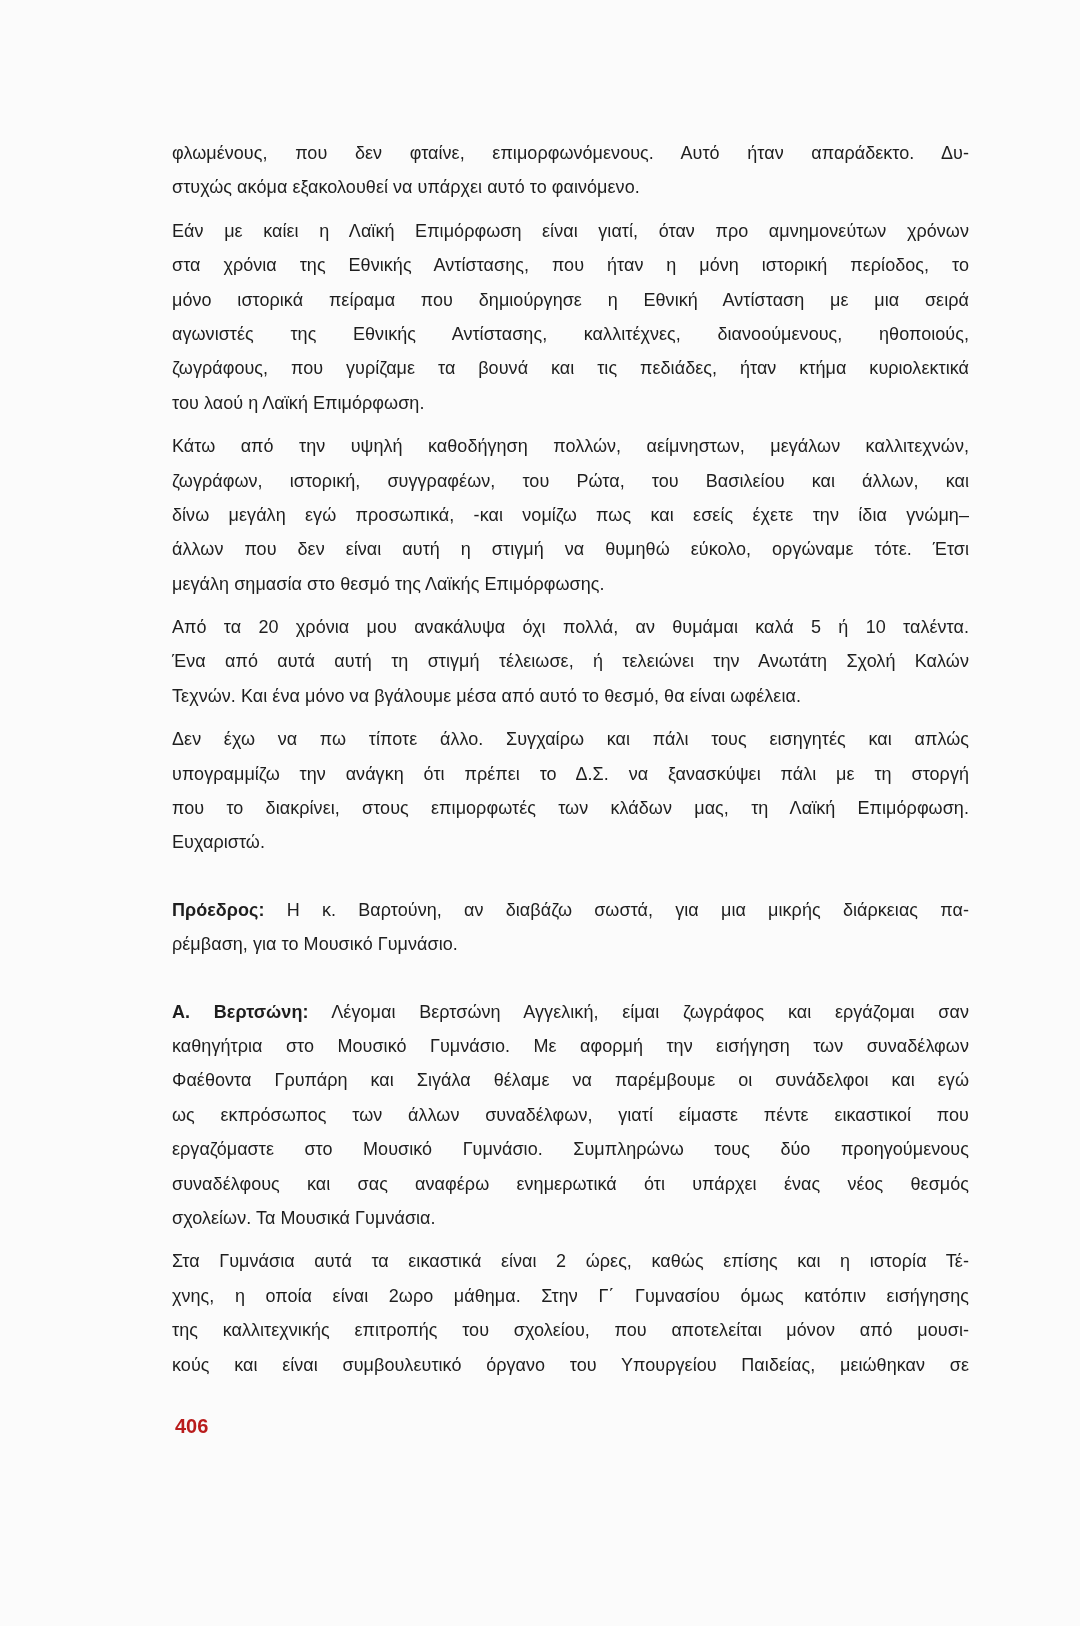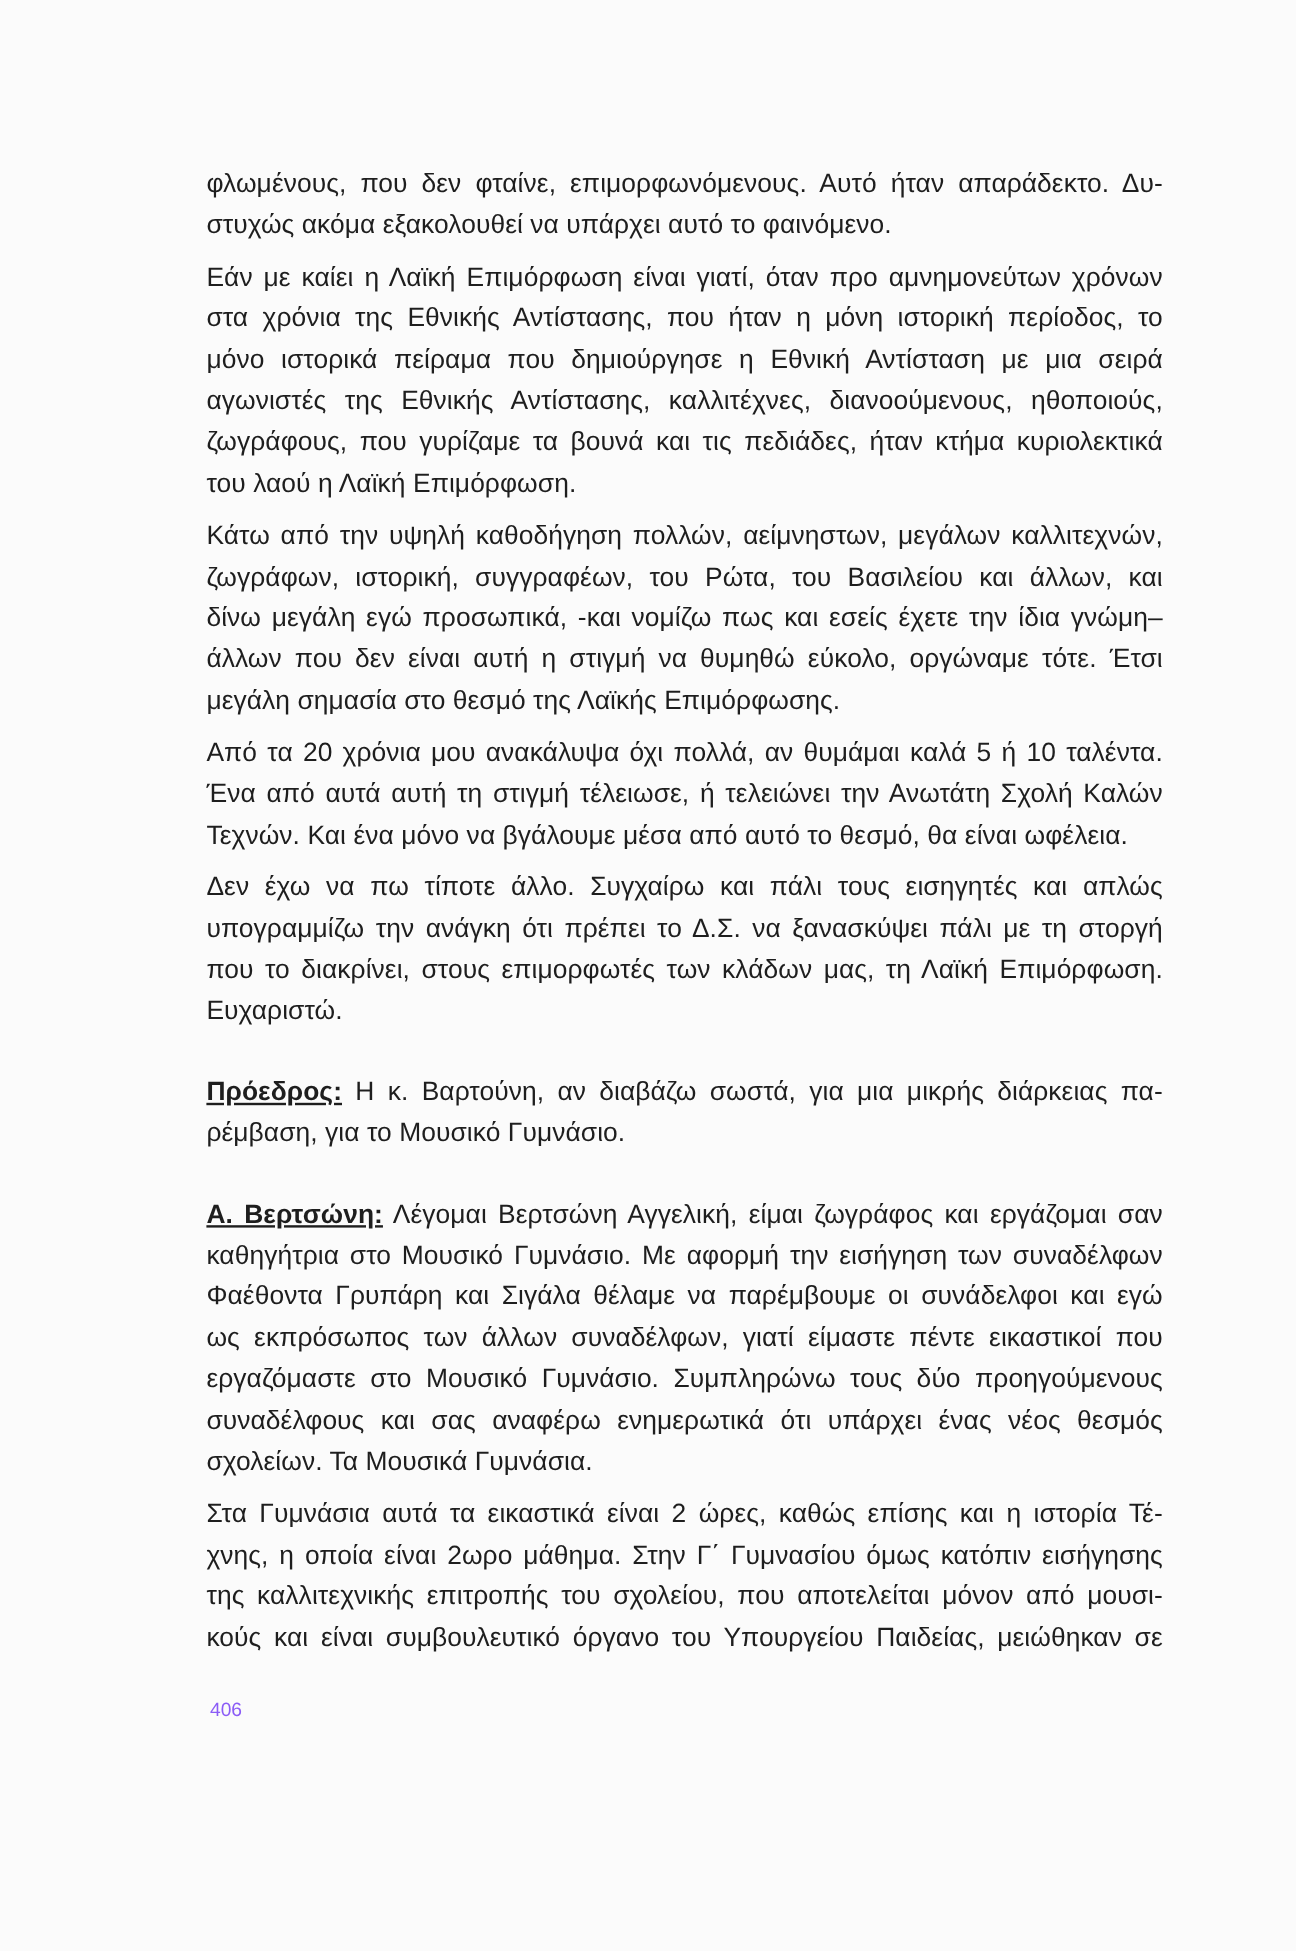--- a/index.html
+++ b/index.html
@@ -16,37 +16,38 @@
       position: absolute;
       left: 172px;
       top: 136px;
       width: 797px;
     }
     .para { margin: 0; }
     .line {
       display: block;
       height: 34.4px;
       line-height: 34.4px;
-      font-size: 22px;
+      font-size: 18px;
       white-space: nowrap;
       text-align: justify;
       text-align-last: justify;
       letter-spacing: 0.05px;
     }
     .line.last { text-align-last: left; }
     .gap-s { height: 9px; }
     .gap-l { height: 33px; }
-    .speaker { font-weight: bold; text-decoration: underline; }
+    .speaker { font-weight: bold; }
     .page-number {
       position: absolute;
       left: 175px;
       top: 1414px;
-      font-size: 16px;
+      font-size: 20px;
       line-height: 24px;
-      color: #8b5cf6;
+      color: #b91c1c;
+      font-weight: bold;
     }
   </style>
 </head>
 <body>
 
 <div class="page">
 
   <div class="para">
     <span class="line">φλωμένους, που δεν φταίνε, επιμορφωνόμενους. Αυτό ήταν απαράδεκτο. Δυ-</span>
     <span class="line last">στυχώς ακόμα εξακολουθεί να υπάρχει αυτό το φαινόμενο.</span>

